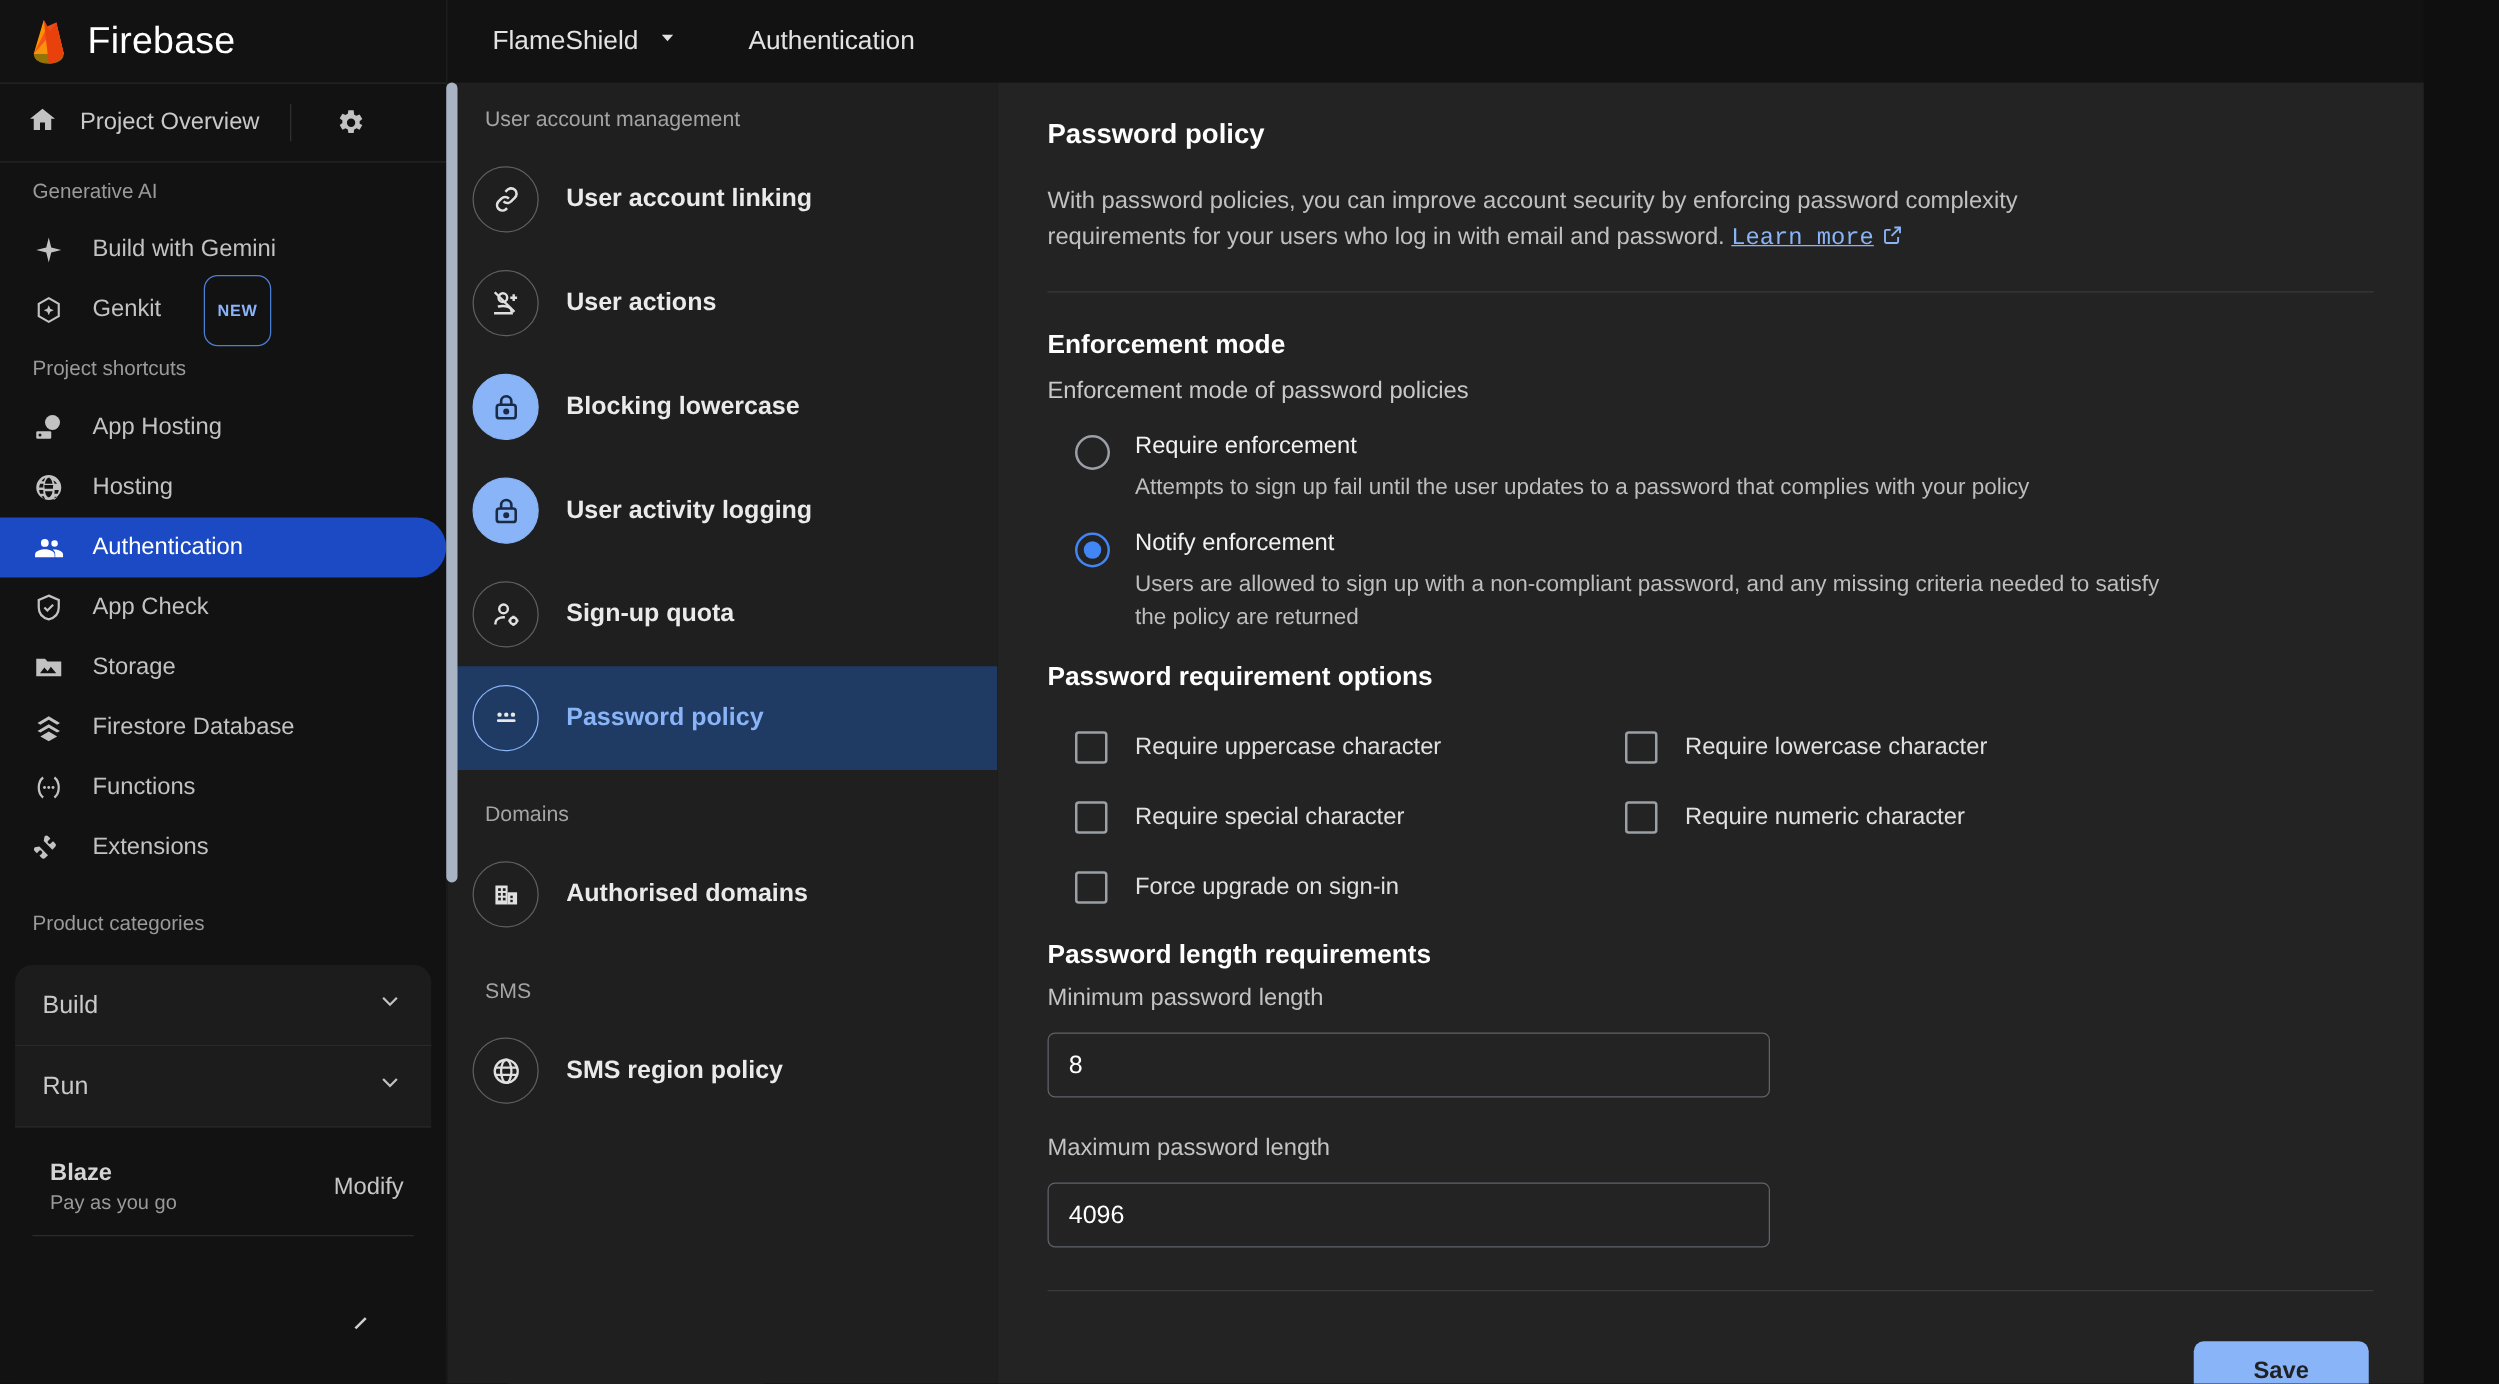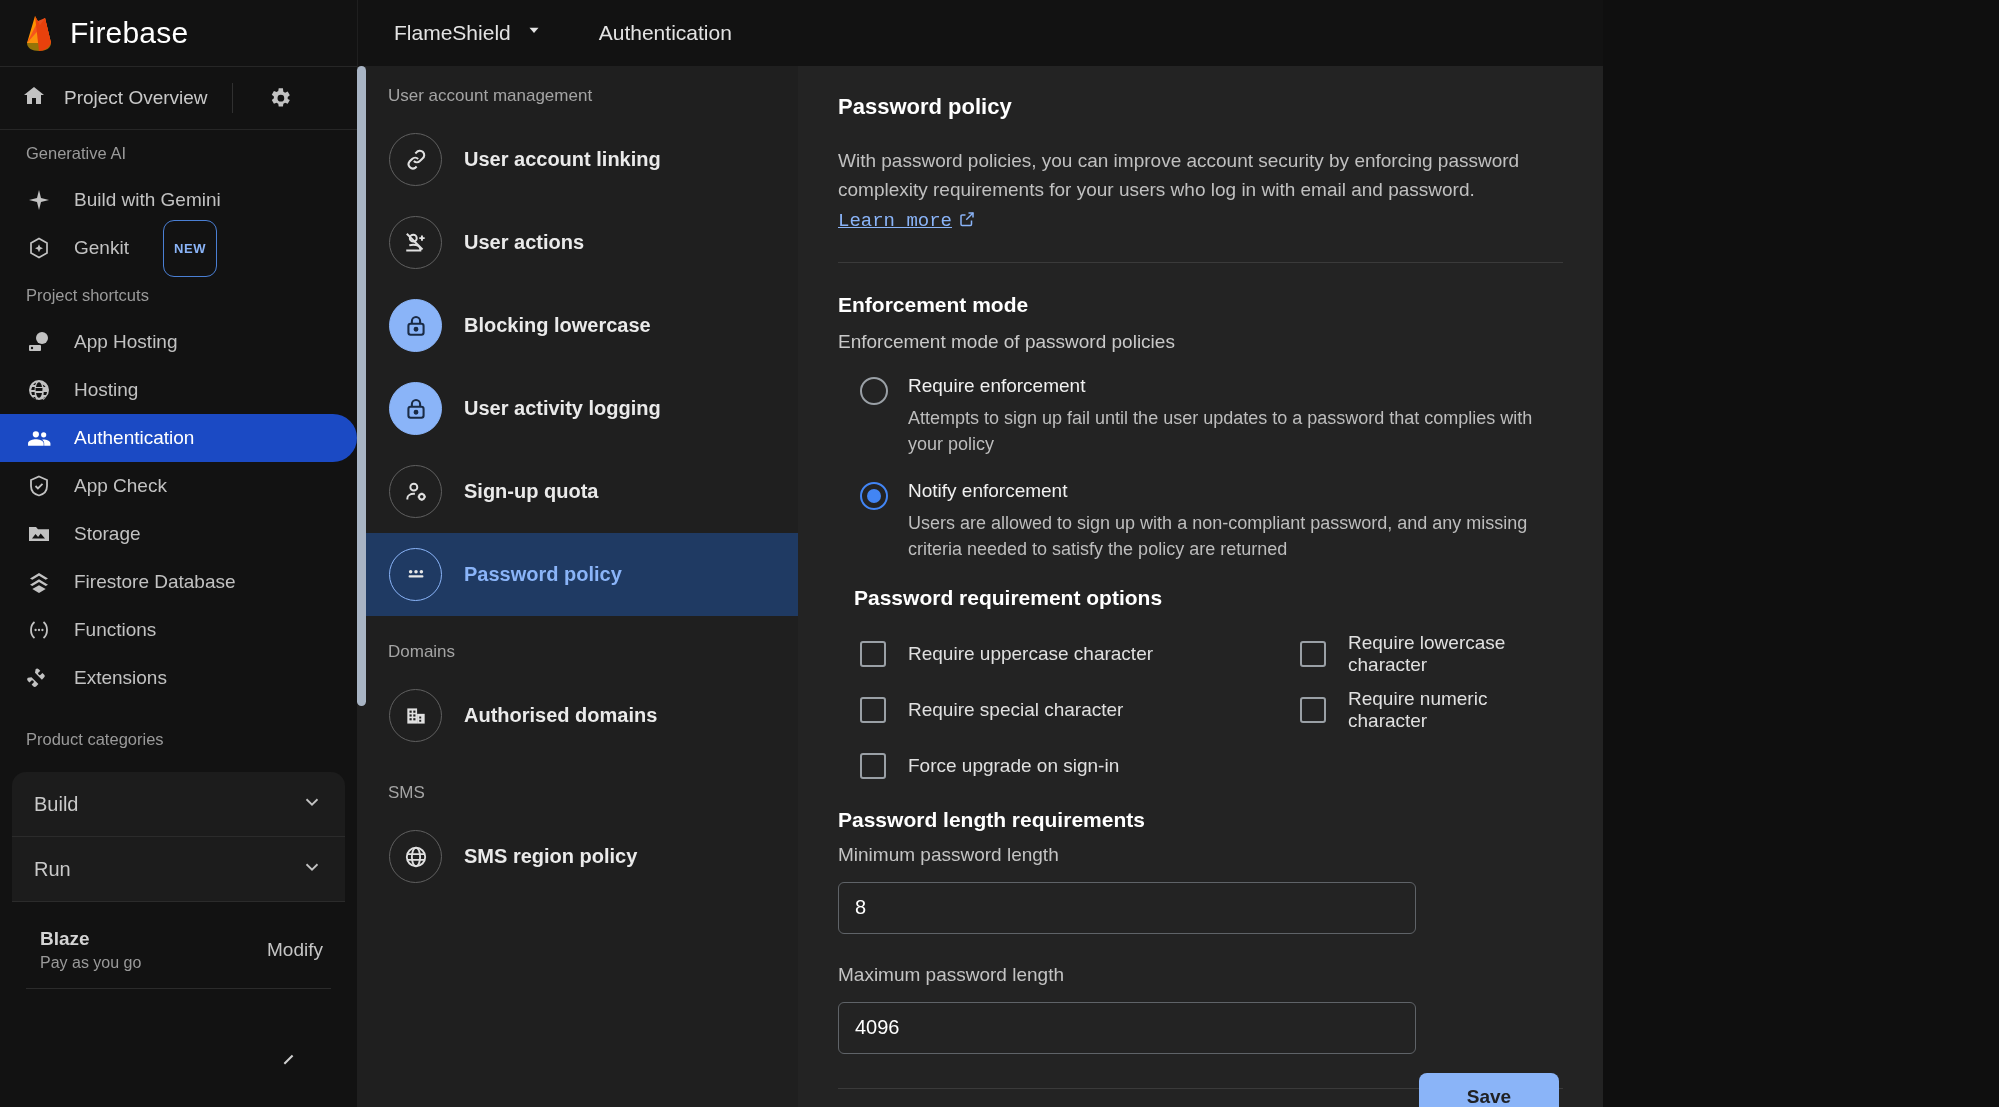--- a/index.html
+++ b/index.html
@@ -2,21 +2,21 @@
 <html><head>
 <meta charset="utf-8">
 <style>
   * { box-sizing: border-box; margin: 0; padding: 0; }
   html, body {
     width: 1999px; height: 1107px;
     background: #0f0f0f;
     font-family: "Liberation Sans", sans-serif;
     overflow: hidden;
   }
-  .app { position: relative; width: 1603px; height: 1107px; display: flex; }
+  .app { position: relative; width: 1939px; height: 1107px; display: flex; }
 
   
   .rail {
     width: 358px; height: 1107px;
     background: #121212;
     position: relative;
     flex: 0 0 358px;
     border-right: 1px solid #1f1f1f;
   }
   .brand {
@@ -96,21 +96,21 @@
   
   .subnav {
     width: 440px; flex: 0 0 440px; background: #1f1f1f;
     padding-top: 10px; overflow: hidden;
   }
   .sub-head {
     color: #a4a4a4; font-size: 17px; padding: 10px 0 12px 30px;
   }
   .sub-item {
     display: flex; align-items: center; gap: 22px;
-    height: 83px; padding-left: 31px; cursor: pointer;
+    height: 83px; padding-left: 20px; cursor: pointer;
     color: #eaeaea; font-size: 20px; font-weight: 600;
   }
   .sub-item .circ {
     width: 53px; height: 53px; border-radius: 50%; flex: 0 0 53px;
     display: flex; align-items: center; justify-content: center;
     border: 1px solid #5f5f5f; background: transparent;
   }
   .sub-item .circ.filled { background: #8ab4f8; border-color: #8ab4f8; }
   .sub-item.active { background: #1f3a63; color: #8ab4f8; }
   .sub-item.active .circ { border-color: #8ab4f8; background: transparent; }
@@ -509,21 +509,21 @@
           </div>
 
           <div class="radio-row">
             <span class="radio checked"></span>
             <span>
               <span class="radio-title" style="display:block;">Notify enforcement</span>
               <span class="radio-desc" style="display:block;">Users are allowed to sign up with a non-compliant password, and any missing criteria needed to satisfy the policy are returned</span>
             </span>
           </div>
 
-          <div class="h2" style="margin-top:24px;margin-left:16px;">Password requirement options</div>
+          <div class="h2" style="margin-top:24px;">Password requirement options</div>
 
           <div class="check-grid">
             <div class="check-item">
               <span class="cbox"></span>
               <span class="check-label">Require uppercase character</span>
             </div>
             <div class="check-item">
               <span class="cbox"></span>
               <span class="check-label">Require lowercase character</span>
             </div>

